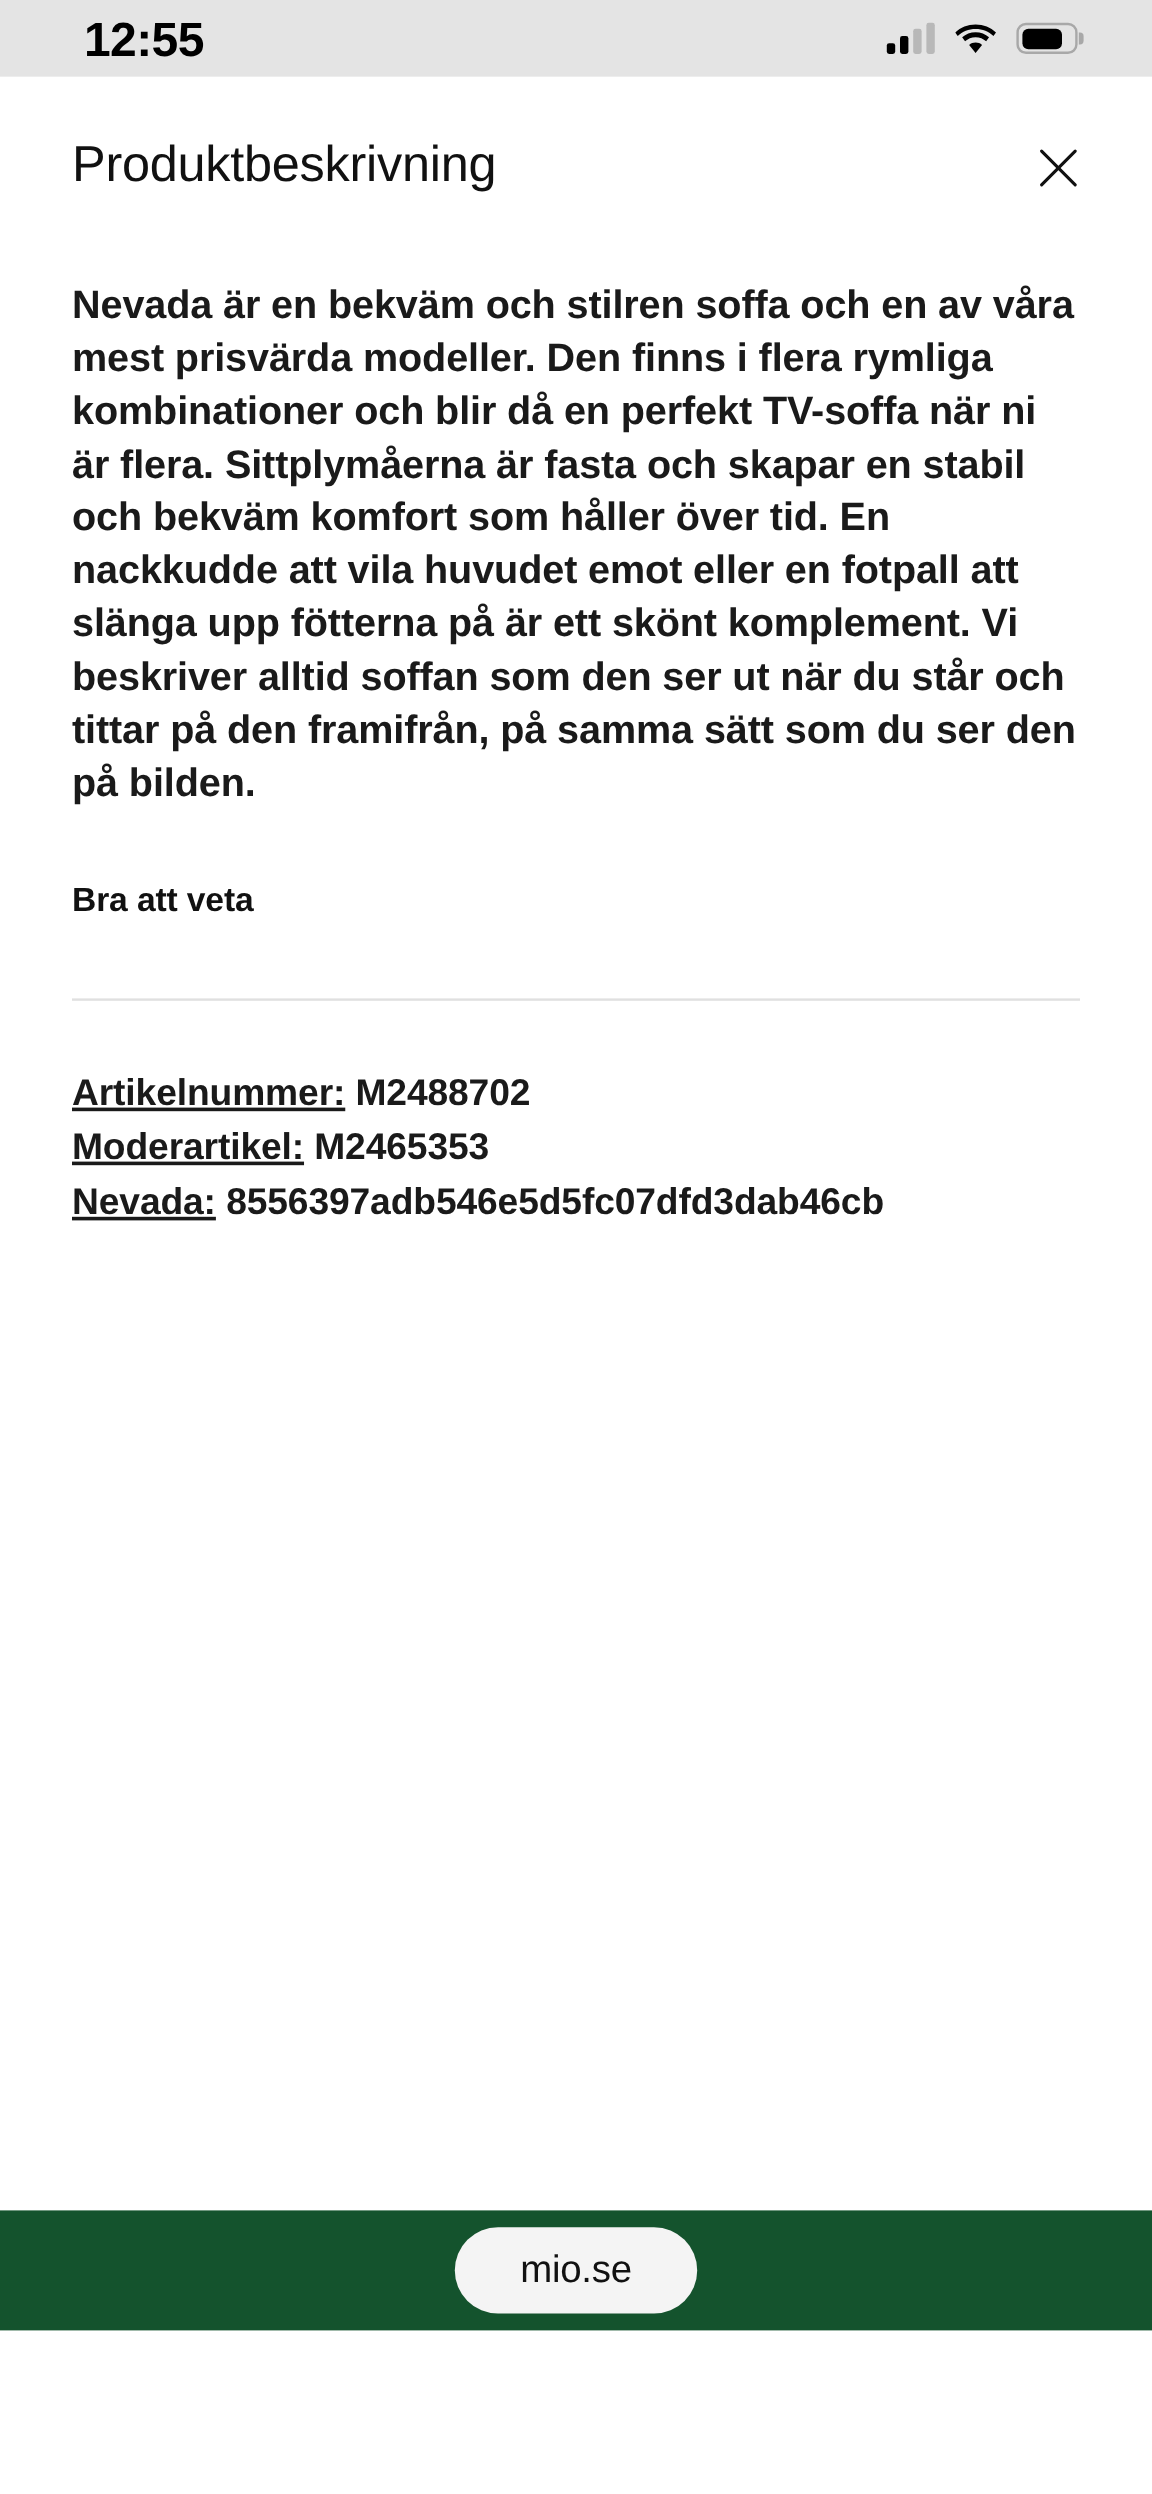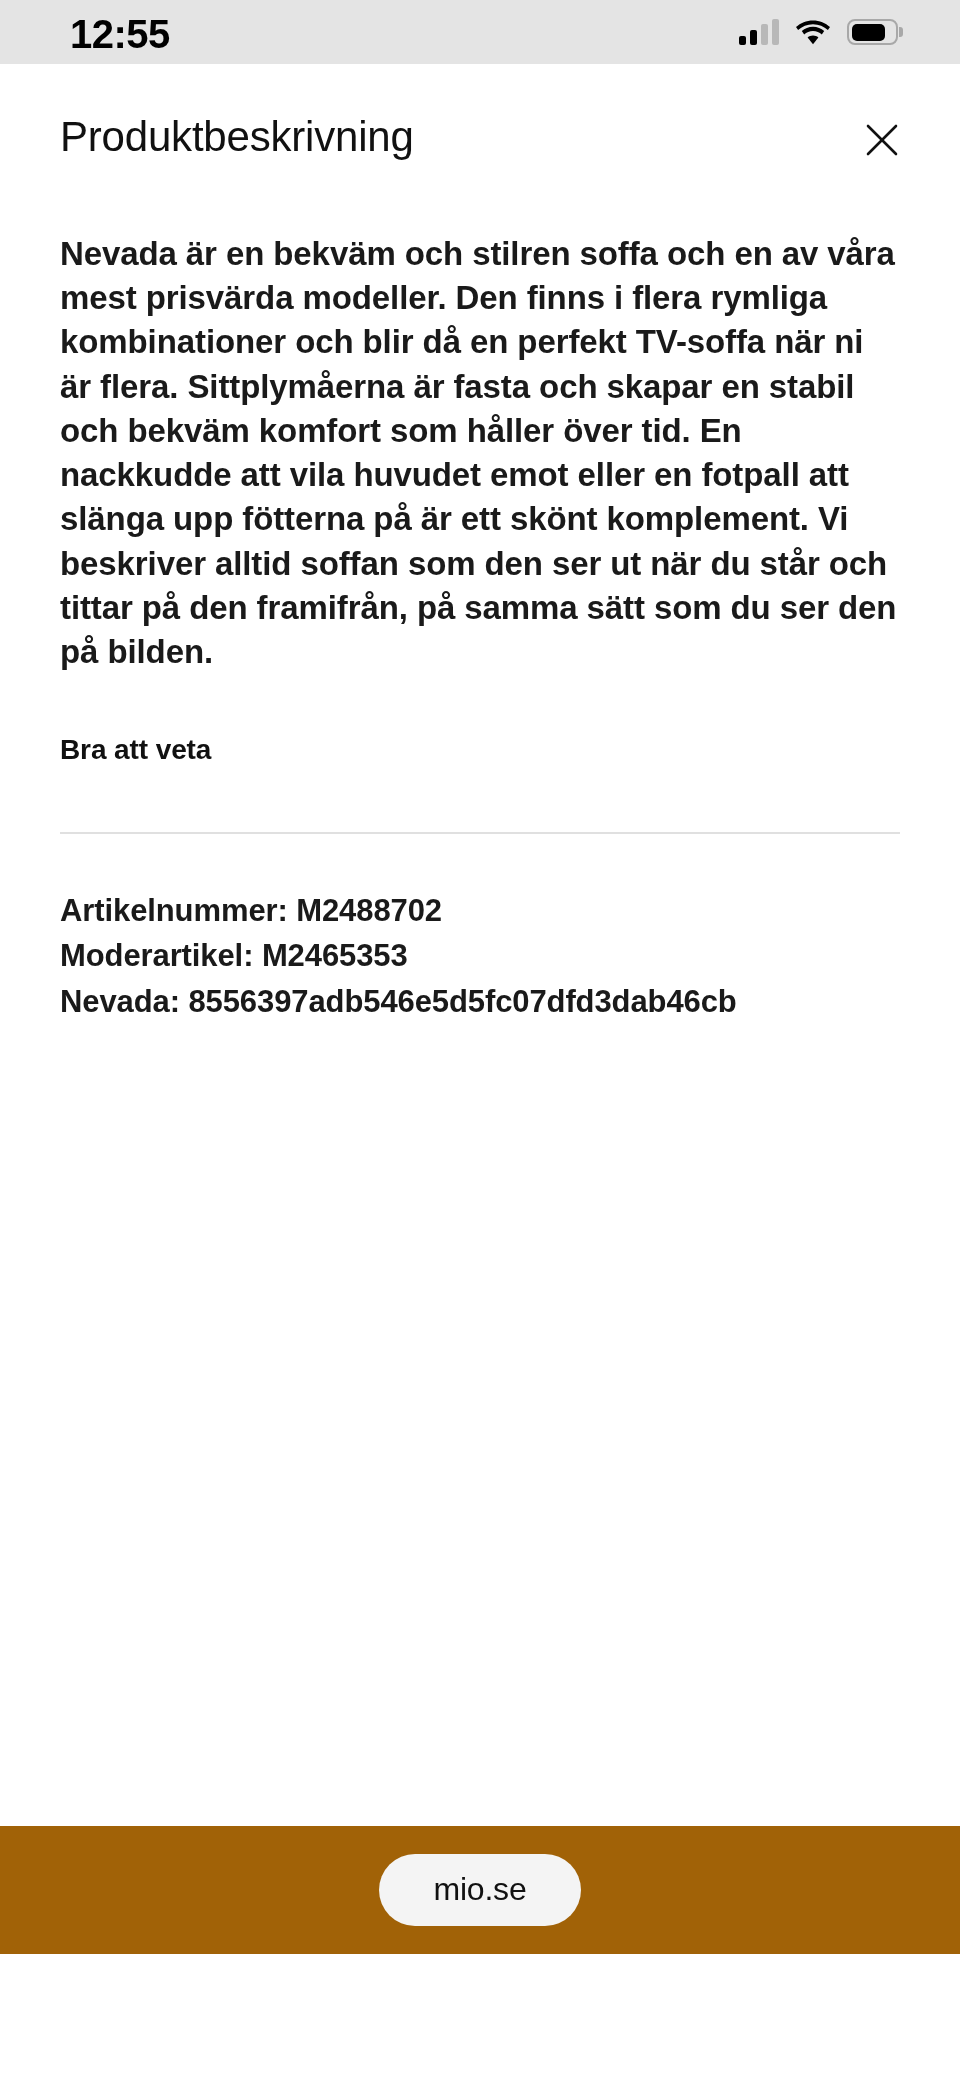--- a/index.html
+++ b/index.html
@@ -163,31 +163,31 @@
 
   
   .meta { padding-top: 54px; }
 
   .meta-row {
     font-size: 31px;
     line-height: 1.46;
     color: #1a1a1a;
     letter-spacing: -0.1px;
   }
-  .meta-label { font-weight: 700; }
+  .meta-label { font-weight: 700; text-decoration: underline; }
   .meta-value { font-weight: 700; }
 
   
   .bottom-bar {
     position: absolute;
     left: 0;
     right: 0;
-    bottom: 0;
-    height: 128px;
-    background: #a16207;
+    bottom: 12px;
+    height: 100px;
+    background: #14532d;
     display: flex;
     align-items: center;
     justify-content: center;
   }
 
   .domain-pill {
     background: #f4f4f4;
     border-radius: 40px;
     padding: 18px 54px;
     font-size: 32px;

